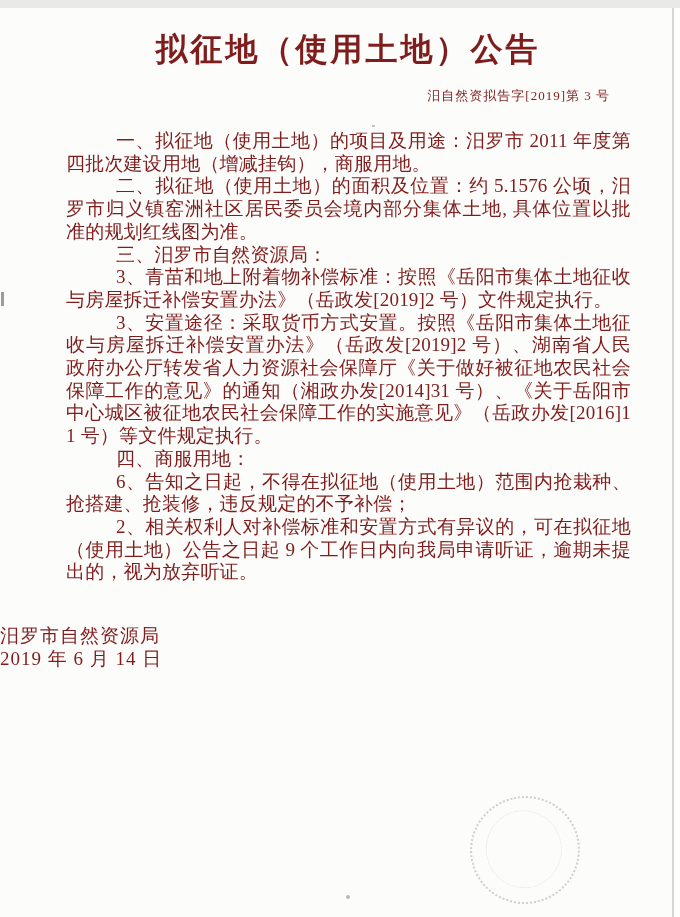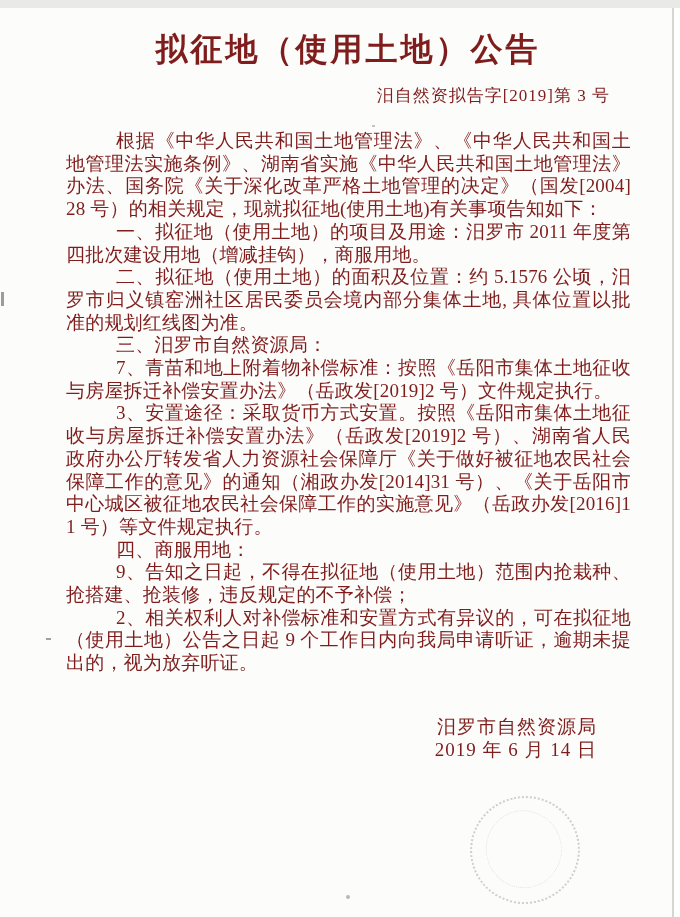--- a/index.html
+++ b/index.html
@@ -17,41 +17,41 @@
     text-align:center;
     font-size:32px;
     line-height:34px;
     font-weight:bold;
     letter-spacing:3px;
     white-space:nowrap;
   }
   .docnum {
     margin:18px 70px 0 0;
     text-align:right;
-    font-size:17px;
+    font-size:13px;
     line-height:24px;
     letter-spacing:1px;
   }
   .body {
     margin:22px 49px 0 66px;
   }
   .body p {
     margin:0;
     font-size:19px;
     line-height:22.7px;
     text-align:justify;
     text-indent:50px;
     word-break:break-all;
     letter-spacing:0.2px;
   }
   .sigblock {
     position:relative;
     margin-top:40px;
     padding-right:83px;
-    text-align:right;
+    text-align:left;
     font-size:19px;
     line-height:23px;
     letter-spacing:1px;
   }
   .seal {
     position:absolute;
     left:470px; top:788px;
     width:106px; height:104px;
     border:2px dotted rgba(125,113,96,0.32);
     border-radius:50%;
@@ -77,28 +77,27 @@
 </head>
 <body>
 
 <div class="page">
 
   <h1 class="title">拟征地（使用土地）公告</h1>
 
   <div class="docnum">汨自然资拟告字[2019]第 3 号</div>
 
   <div class="body">
-    <p>根据《中华人民共和国土地管理法》、《中华人民共和国土地管理法实施条例》、湖南省实施《中华人民共和国土地管理法》办法、国务院《关于深化改革严格土地管理的决定》（国发[2004] 28 号）的相关规定，现就拟征地(使用土地)有关事项告知如下：</p>
     <p>一、拟征地（使用土地）的项目及用途：汨罗市 2011 年度第四批次建设用地（增减挂钩），商服用地。</p>
     <p>二、拟征地（使用土地）的面积及位置：约 5.1576 公顷，汨罗市归义镇窑洲社区居民委员会境内部分集体土地, 具体位置以批准的规划红线图为准。</p>
     <p>三、汨罗市自然资源局：</p>
-    <p>7、青苗和地上附着物补偿标准：按照《岳阳市集体土地征收与房屋拆迁补偿安置办法》（岳政发[2019]2 号）文件规定执行。</p>
+    <p>3、青苗和地上附着物补偿标准：按照《岳阳市集体土地征收与房屋拆迁补偿安置办法》（岳政发[2019]2 号）文件规定执行。</p>
     <p>3、安置途径：采取货币方式安置。按照《岳阳市集体土地征收与房屋拆迁补偿安置办法》（岳政发[2019]2 号）、湖南省人民政府办公厅转发省人力资源社会保障厅《关于做好被征地农民社会保障工作的意见》的通知（湘政办发[2014]31 号）、《关于岳阳市中心城区被征地农民社会保障工作的实施意见》（岳政办发[2016]11 号）等文件规定执行。</p>
     <p>四、商服用地：</p>
-    <p>9、告知之日起，不得在拟征地（使用土地）范围内抢栽种、抢搭建、抢装修，违反规定的不予补偿；</p>
+    <p>6、告知之日起，不得在拟征地（使用土地）范围内抢栽种、抢搭建、抢装修，违反规定的不予补偿；</p>
     <p>2、相关权利人对补偿标准和安置方式有异议的，可在拟征地（使用土地）公告之日起 9 个工作日内向我局申请听证，逾期未提出的，视为放弃听证。</p>
   </div>
 
   <div class="sigblock">
     <div>汨罗市自然资源局</div>
     <div>2019 年 6 月 14 日</div>
   </div>
 
   <div class="seal">
     <div class="seal-inner"></div>

